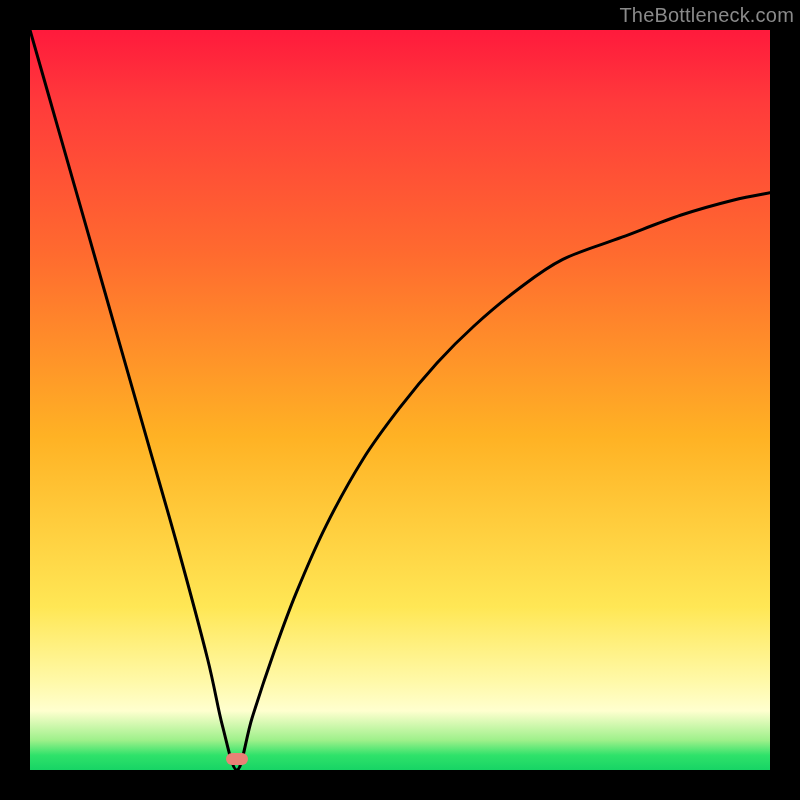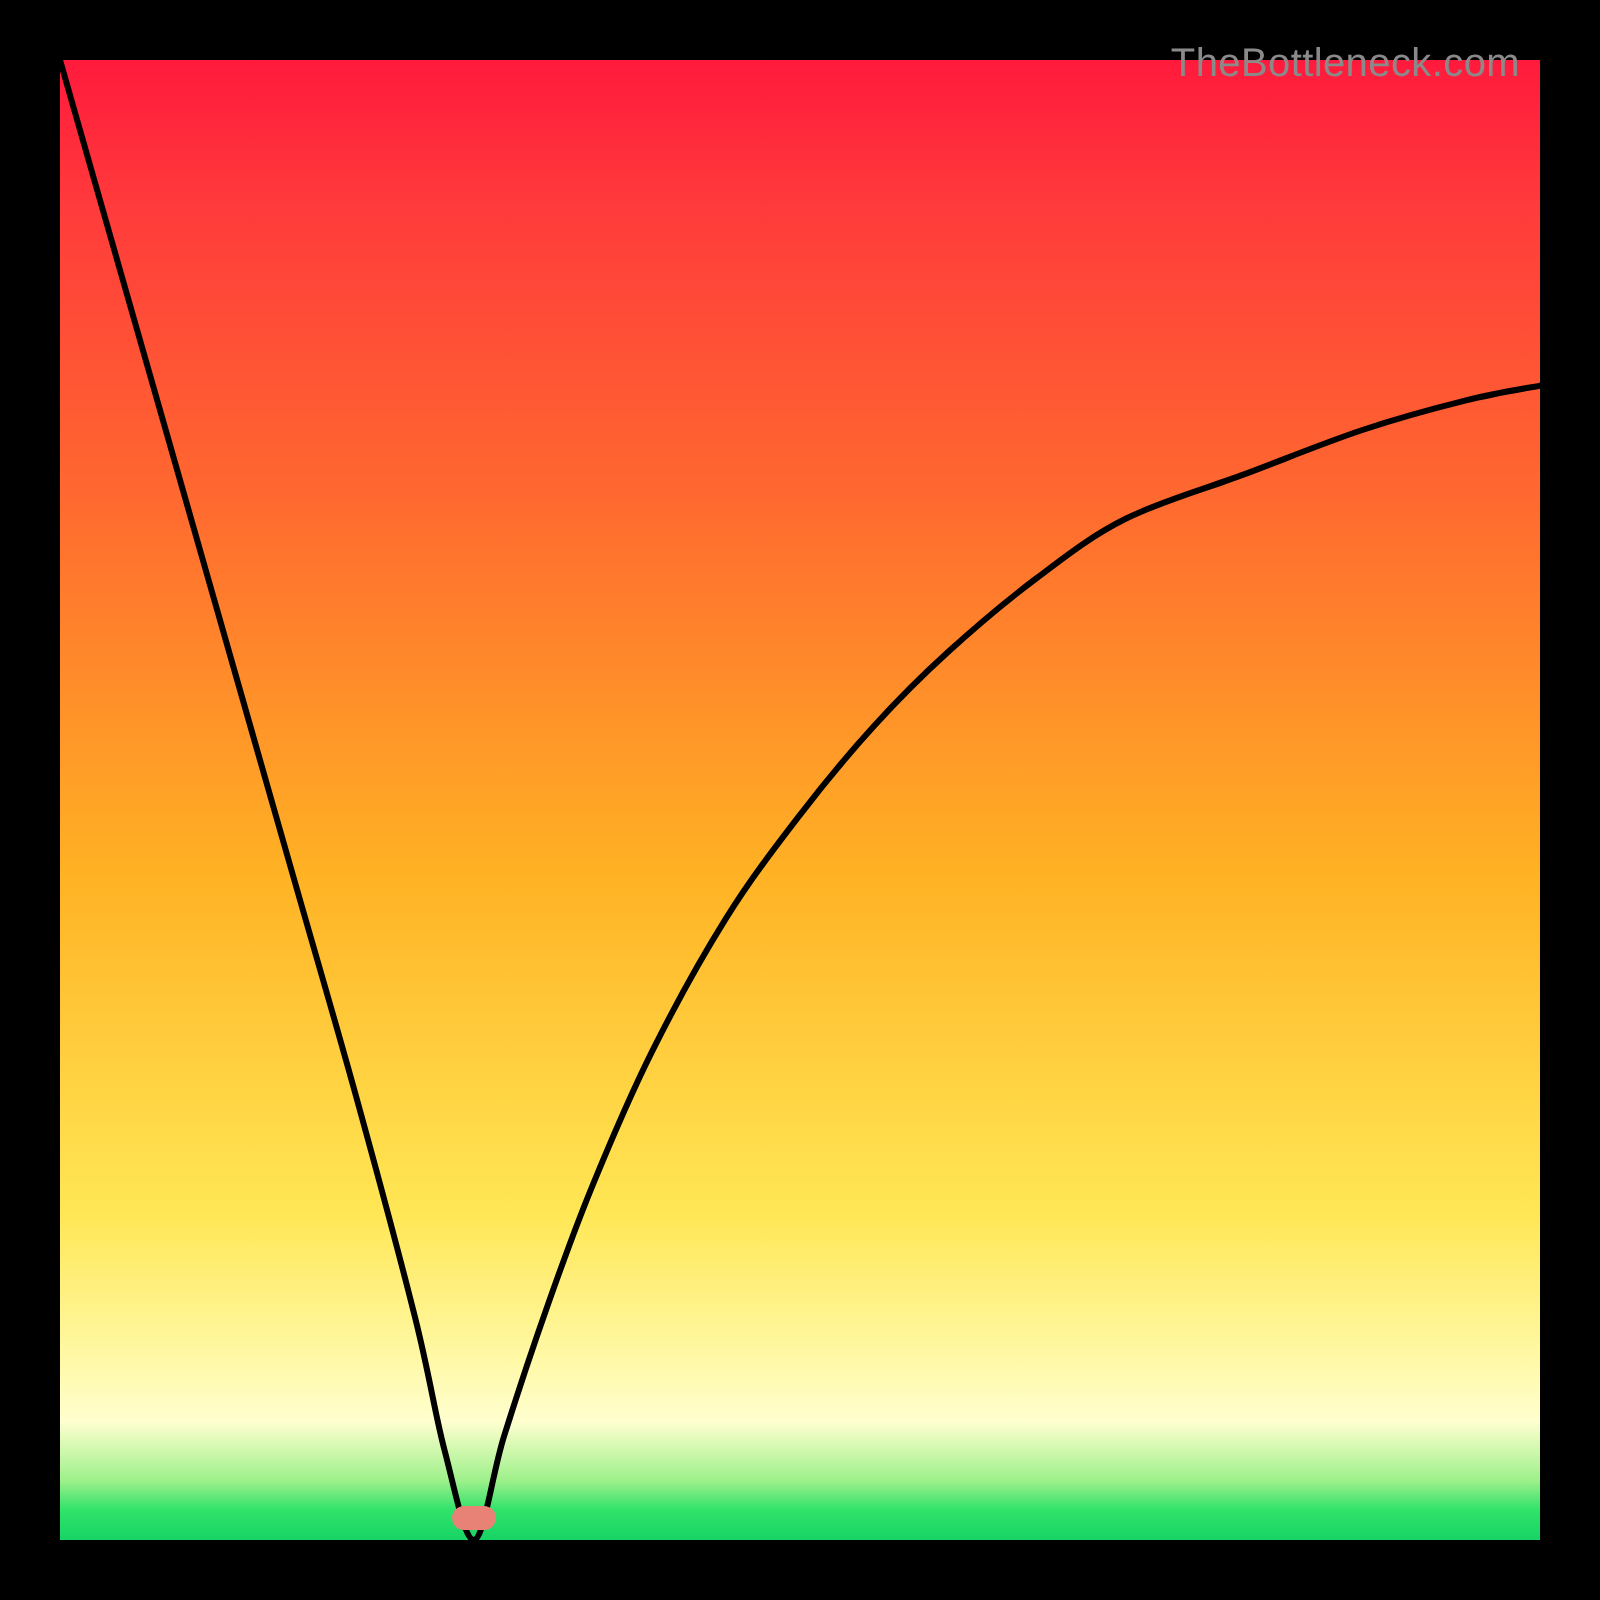--- a/index.html
+++ b/index.html
@@ -50,27 +50,26 @@
     position: absolute;
     width: 22px;
     height: 12px;
     background: #e98276;
     border-radius: 6px;
     transform: translate(-50%, -50%);
   }
   .watermark {
     position: absolute;
     top: 4px;
-    right: 40px;
+    right: 6px;
     color: #8a8a8a;
     font-size: 20px;
     font-weight: 500;
     letter-spacing: 0.2px;
     user-select: none;
-    margin-top: 17px;
   }
   svg.curve {
     position: absolute;
     inset: 0;
   }
 </style>
 </head>
 <body>
 
 <div class="chart-frame">

